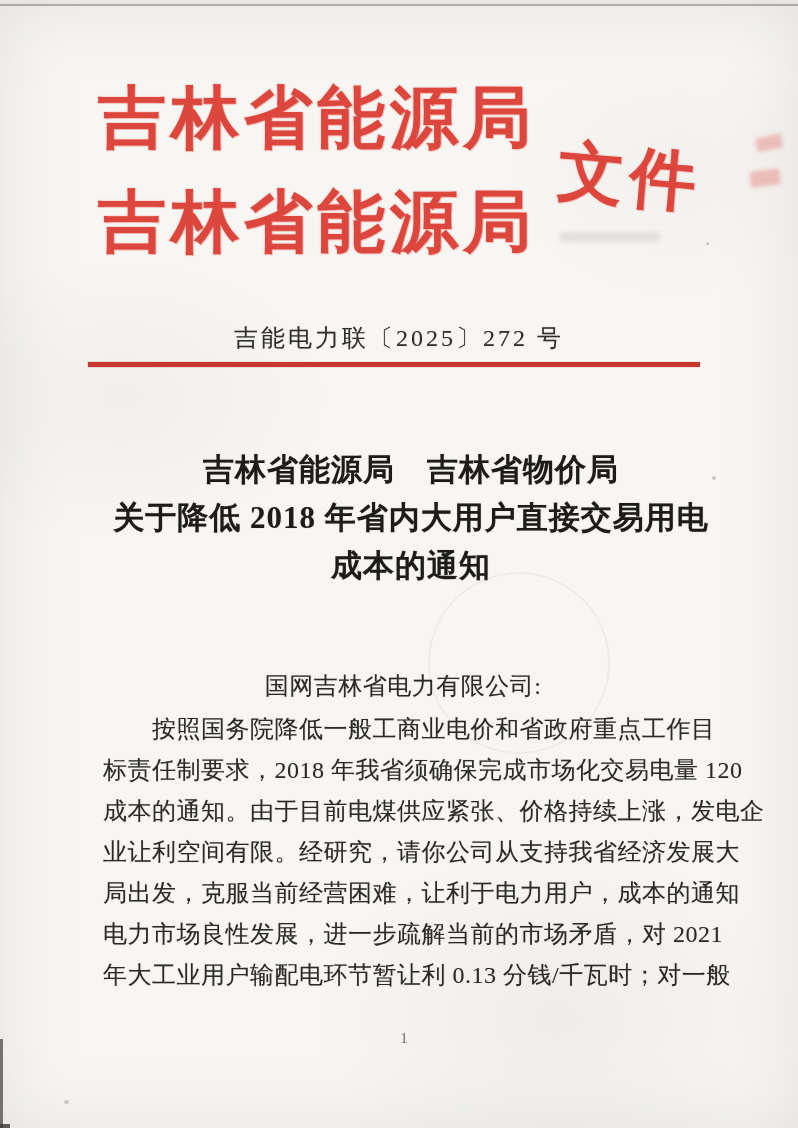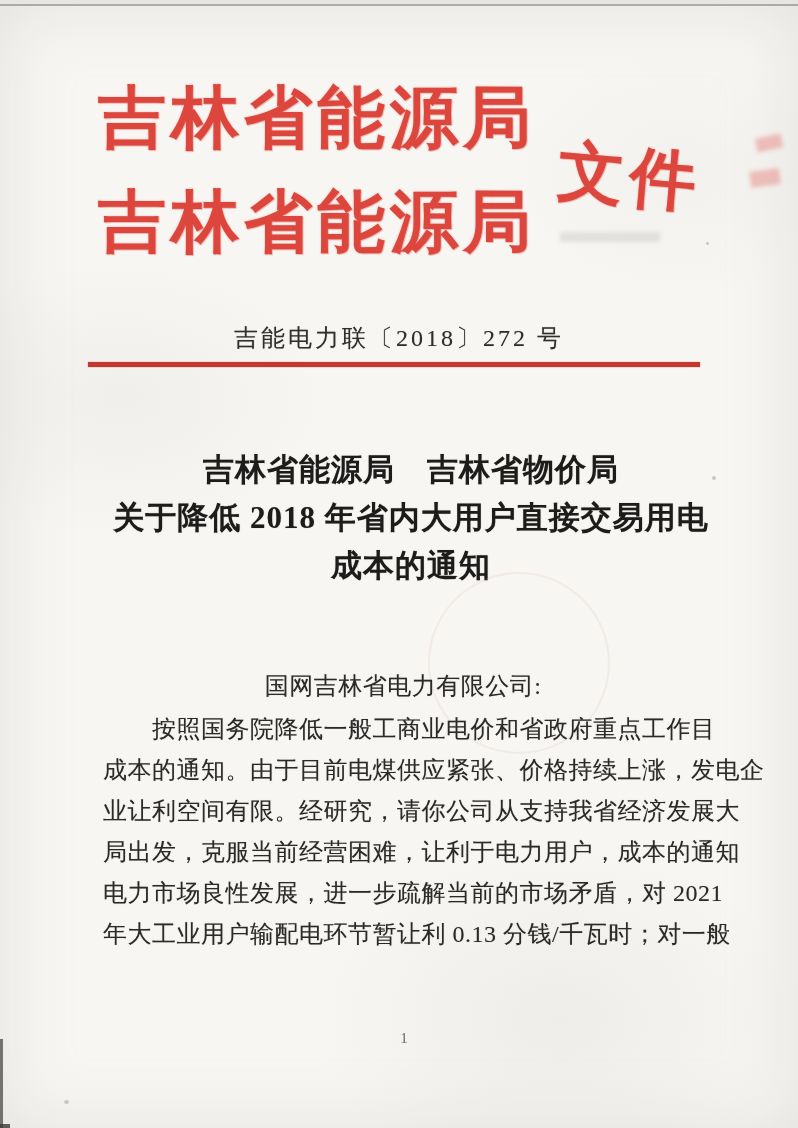--- a/index.html
+++ b/index.html
@@ -111,35 +111,36 @@
   <div class="ghost-red a"></div>
   <div class="ghost-red b"></div>
   <div class="smudge-gray"></div>
 
   <div class="issuer">
     <div>吉林省能源局</div>
     <div>吉林省能源局</div>
   </div>
   <div class="doc-type">文件</div>
 
-  <div class="doc-number">吉能电力联〔2018〕272 号</div>
+  <div class="doc-number">吉能电力联〔2025〕272 号</div>
   <div class="red-rule"></div>
 
   <div class="title">
     <div>吉林省能源局　吉林省物价局</div>
     <div>关于降低 2018 年省内大用户直接交易用电</div>
     <div>成本的通知</div>
   </div>
 
   <div class="watermark-circle"></div>
 
   <div class="body-text">
     <div class="salutation">国网吉林省电力有限公司:</div>
     <div>
         <div class="line indent">按照国务院降低一般工商业电价和省政府重点工作目</div>
+        <div class="line">标责任制要求，2018 年我省须确保完成市场化交易电量 120</div>
         <div class="line">成本的通知。由于目前电煤供应紧张、价格持续上涨，发电企</div>
         <div class="line">业让利空间有限。经研究，请你公司从支持我省经济发展大</div>
         <div class="line">局出发，克服当前经营困难，让利于电力用户，成本的通知</div>
         <div class="line">电力市场良性发展，进一步疏解当前的市场矛盾，对 2021</div>
         <div class="line">年大工业用户输配电环节暂让利 0.13 分钱/千瓦时；对一般</div>
       </div>
   </div>
 
   <div class="page-number">1</div>
 

